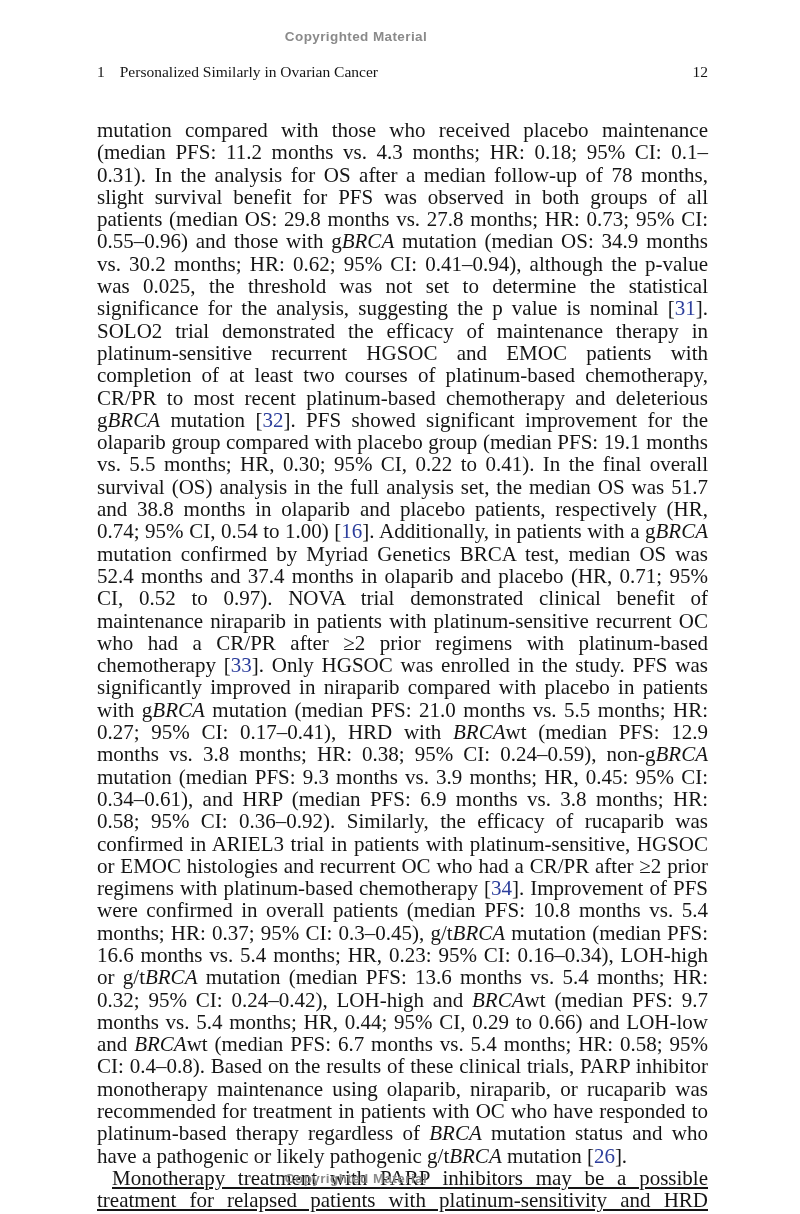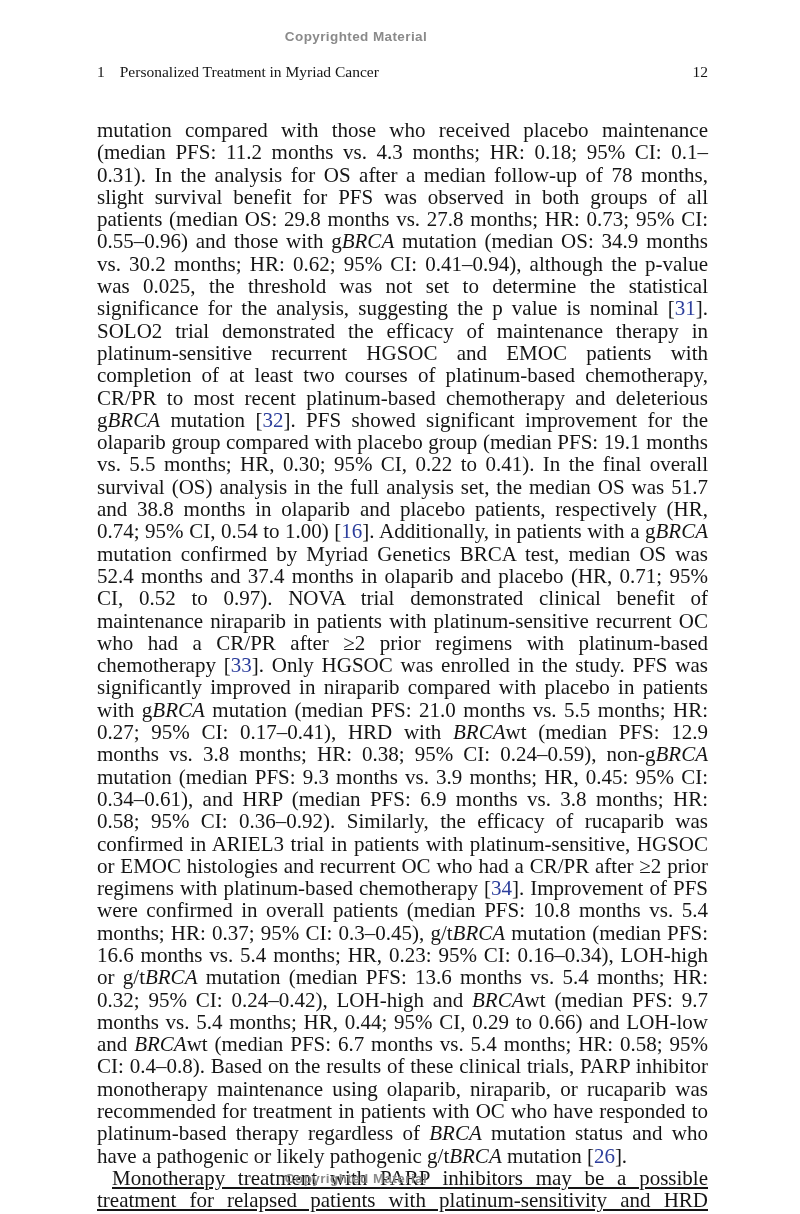--- a/index.html
+++ b/index.html
@@ -63,21 +63,21 @@
 </head>
 <body>
 
 <div class="page">
 
   <div class="copyright top">Copyrighted Material</div>
 
   <div class="running-head">
     <span class="chap-group">
       <span class="chap-num">1</span>
-      <span class="chap-title">Personalized Treatment in Myriad Cancer</span>
+      <span class="chap-title">Personalized Similarly in Ovarian Cancer</span>
     </span>
     <span class="page-num">12</span>
   </div>
 
   <div class="body-text">
       <p><span>mutation compared with those who received placebo maintenance (median PFS: 11.2 months vs. 4.3 months; HR: 0.18; 95% CI: 0.1–0.31). In the analysis for OS after a median follow-up of 78 months, slight survival benefit for PFS was observed in both groups of all patients (median OS: 29.8 months vs. 27.8 months; HR: 0.73; 95% CI: 0.55–0.96) and those with g</span><em>BRCA</em><span> mutation (median OS: 34.9 months vs. 30.2 months; HR: 0.62; 95% CI: 0.41–0.94), although the p-value was 0.025, the threshold was not set to determine the statistical significance for the analysis, suggesting the p value is nominal [</span><span class="cite">31</span><span>]. SOLO2 trial demonstrated the efficacy of maintenance therapy in platinum-sensitive recurrent HGSOC and EMOC patients with completion of at least two courses of platinum-based chemotherapy, CR/PR to most recent platinum-based chemotherapy and deleterious g</span><em>BRCA</em><span> mutation [</span><span class="cite">32</span><span>]. PFS showed significant improvement for the olaparib group compared with placebo group (median PFS: 19.1 months vs. 5.5 months; HR, 0.30; 95% CI, 0.22 to 0.41). In the final overall survival (OS) analysis in the full analysis set, the median OS was 51.7 and 38.8 months in olaparib and placebo patients, respectively (HR, 0.74; 95% CI, 0.54 to 1.00) [</span><span class="cite">16</span><span>]. Additionally, in patients with a g</span><em>BRCA</em><span> mutation confirmed by Myriad Genetics BRCA test, median OS was 52.4 months and 37.4 months in olaparib and placebo (HR, 0.71; 95% CI, 0.52 to 0.97). NOVA trial demonstrated clinical benefit of maintenance niraparib in patients with platinum-sensitive recurrent OC who had a CR/PR after ≥2 prior regimens with platinum-based chemotherapy [</span><span class="cite">33</span><span>]. Only HGSOC was enrolled in the study. PFS was significantly improved in niraparib compared with placebo in patients with g</span><em>BRCA</em><span> mutation (median PFS: 21.0 months vs. 5.5 months; HR: 0.27; 95% CI: 0.17–0.41), HRD with </span><em>BRCA</em><span>wt (median PFS: 12.9 months vs. 3.8 months; HR: 0.38; 95% CI: 0.24–0.59), non-g</span><em>BRCA</em><span> mutation (median PFS: 9.3 months vs. 3.9 months; HR, 0.45: 95% CI: 0.34–0.61), and HRP (median PFS: 6.9 months vs. 3.8 months; HR: 0.58; 95% CI: 0.36–0.92). Similarly, the efficacy of rucaparib was confirmed in ARIEL3 trial in patients with platinum-sensitive, HGSOC or EMOC histologies and recurrent OC who had a CR/PR after ≥2 prior regimens with platinum-based chemotherapy [</span><span class="cite">34</span><span>]. Improvement of PFS were confirmed in overall patients (median PFS: 10.8 months vs. 5.4 months; HR: 0.37; 95% CI: 0.3–0.45), g/t</span><em>BRCA</em><span> mutation (median PFS: 16.6 months vs. 5.4 months; HR, 0.23: 95% CI: 0.16–0.34), LOH-high or g/t</span><em>BRCA</em><span> mutation (median PFS: 13.6 months vs. 5.4 months; HR: 0.32; 95% CI: 0.24–0.42), LOH-high and </span><em>BRCA</em><span>wt (median PFS: 9.7 months vs. 5.4 months; HR, 0.44; 95% CI, 0.29 to 0.66) and LOH-low and </span><em>BRCA</em><span>wt (median PFS: 6.7 months vs. 5.4 months; HR: 0.58; 95% CI: 0.4–0.8). Based on the results of these clinical trials, PARP inhibitor monotherapy maintenance using olaparib, niraparib, or rucaparib was recommended for treatment in patients with OC who have responded to platinum-based therapy regardless of </span><em>BRCA</em><span> mutation status and who have a pathogenic or likely pathogenic g/t</span><em>BRCA</em><span> mutation [</span><span class="cite">26</span><span>].</span></p>
       <p class="indent"><span>Monotherapy treatment with PARP inhibitors may be a possible treatment for relapsed patients with platinum-sensitivity and HRD confirmed by Myriad myChoice CDx, due to several clinical trials with olaparib having shown the improvement of PFS. In SOLO3 trial, the objective response (ORR) of olaparib and physician’s choice chemotherapy was 72% and 51%, respectively (odds ratio, 2.53;</span></p>
     </div>
 
   <div class="copyright bottom">Copyrighted Material</div>

